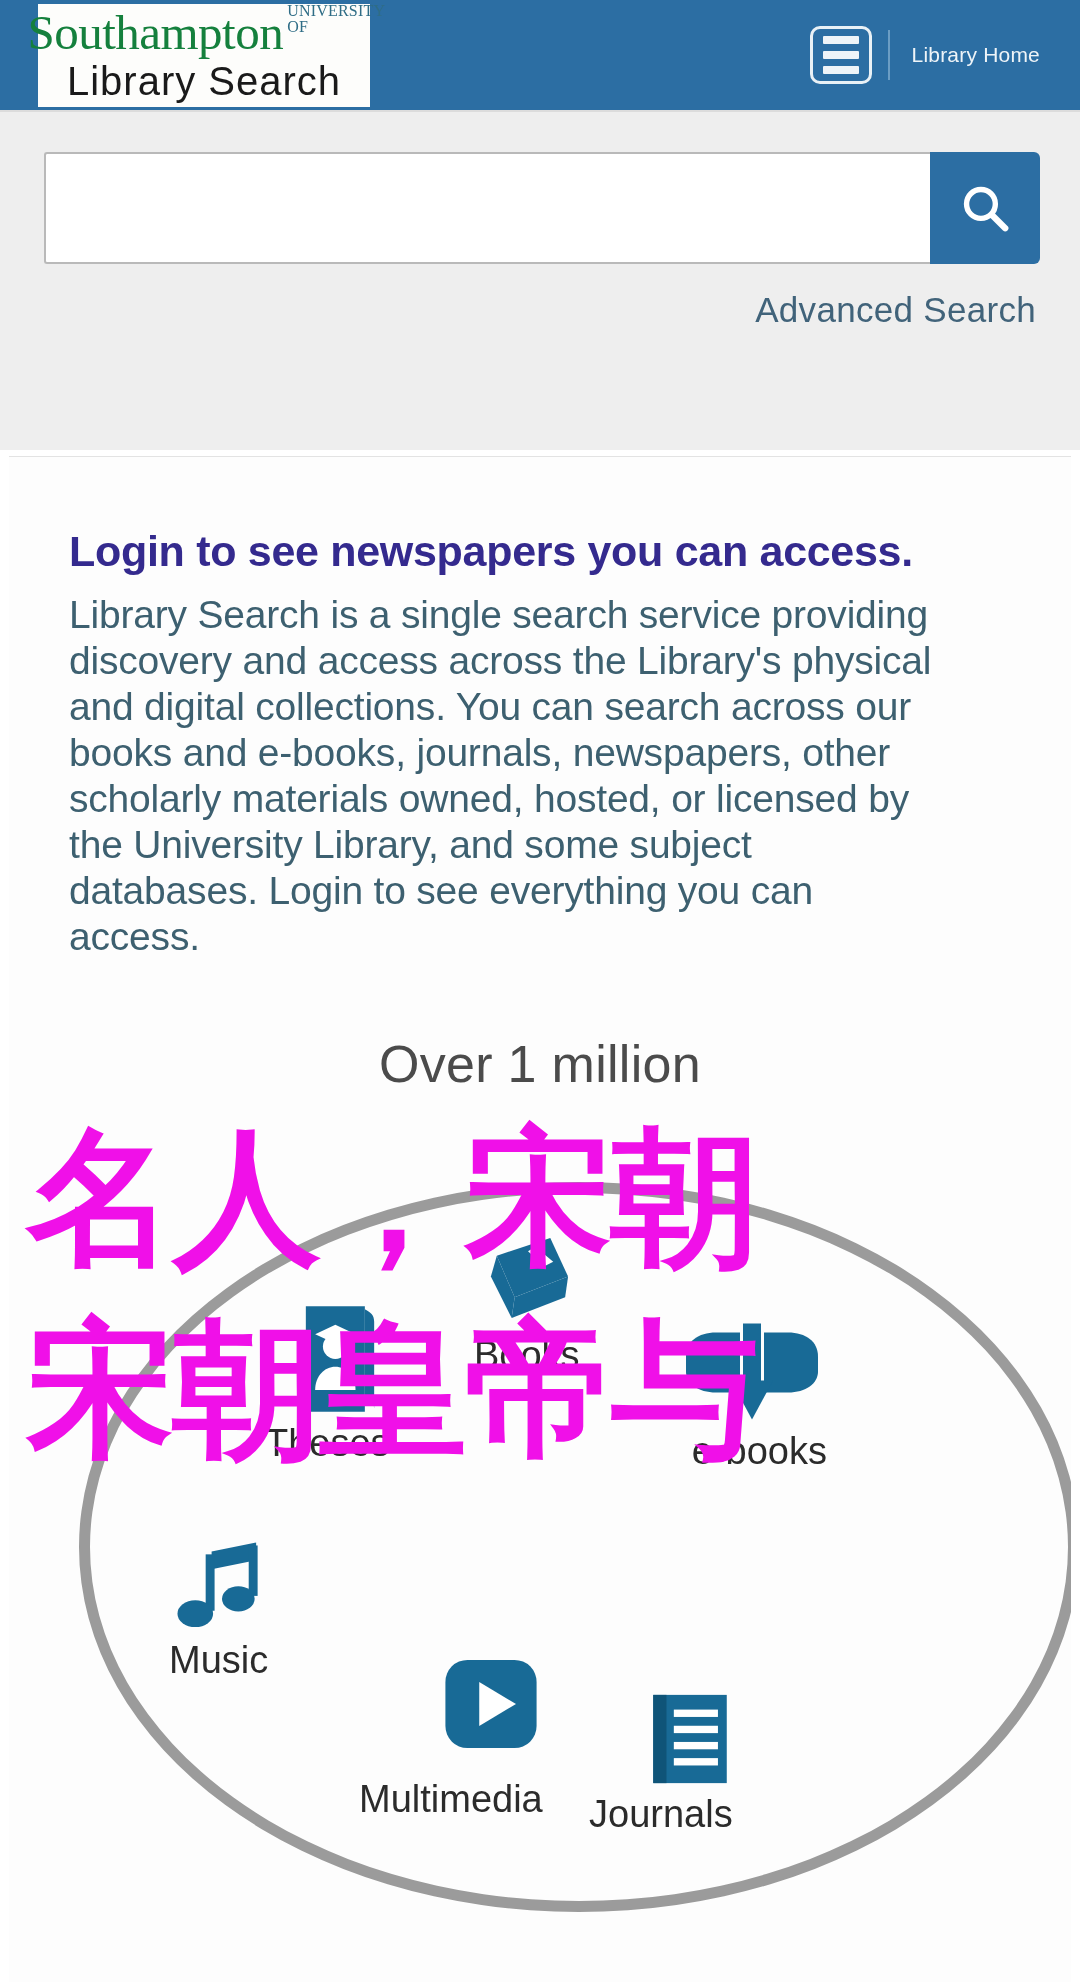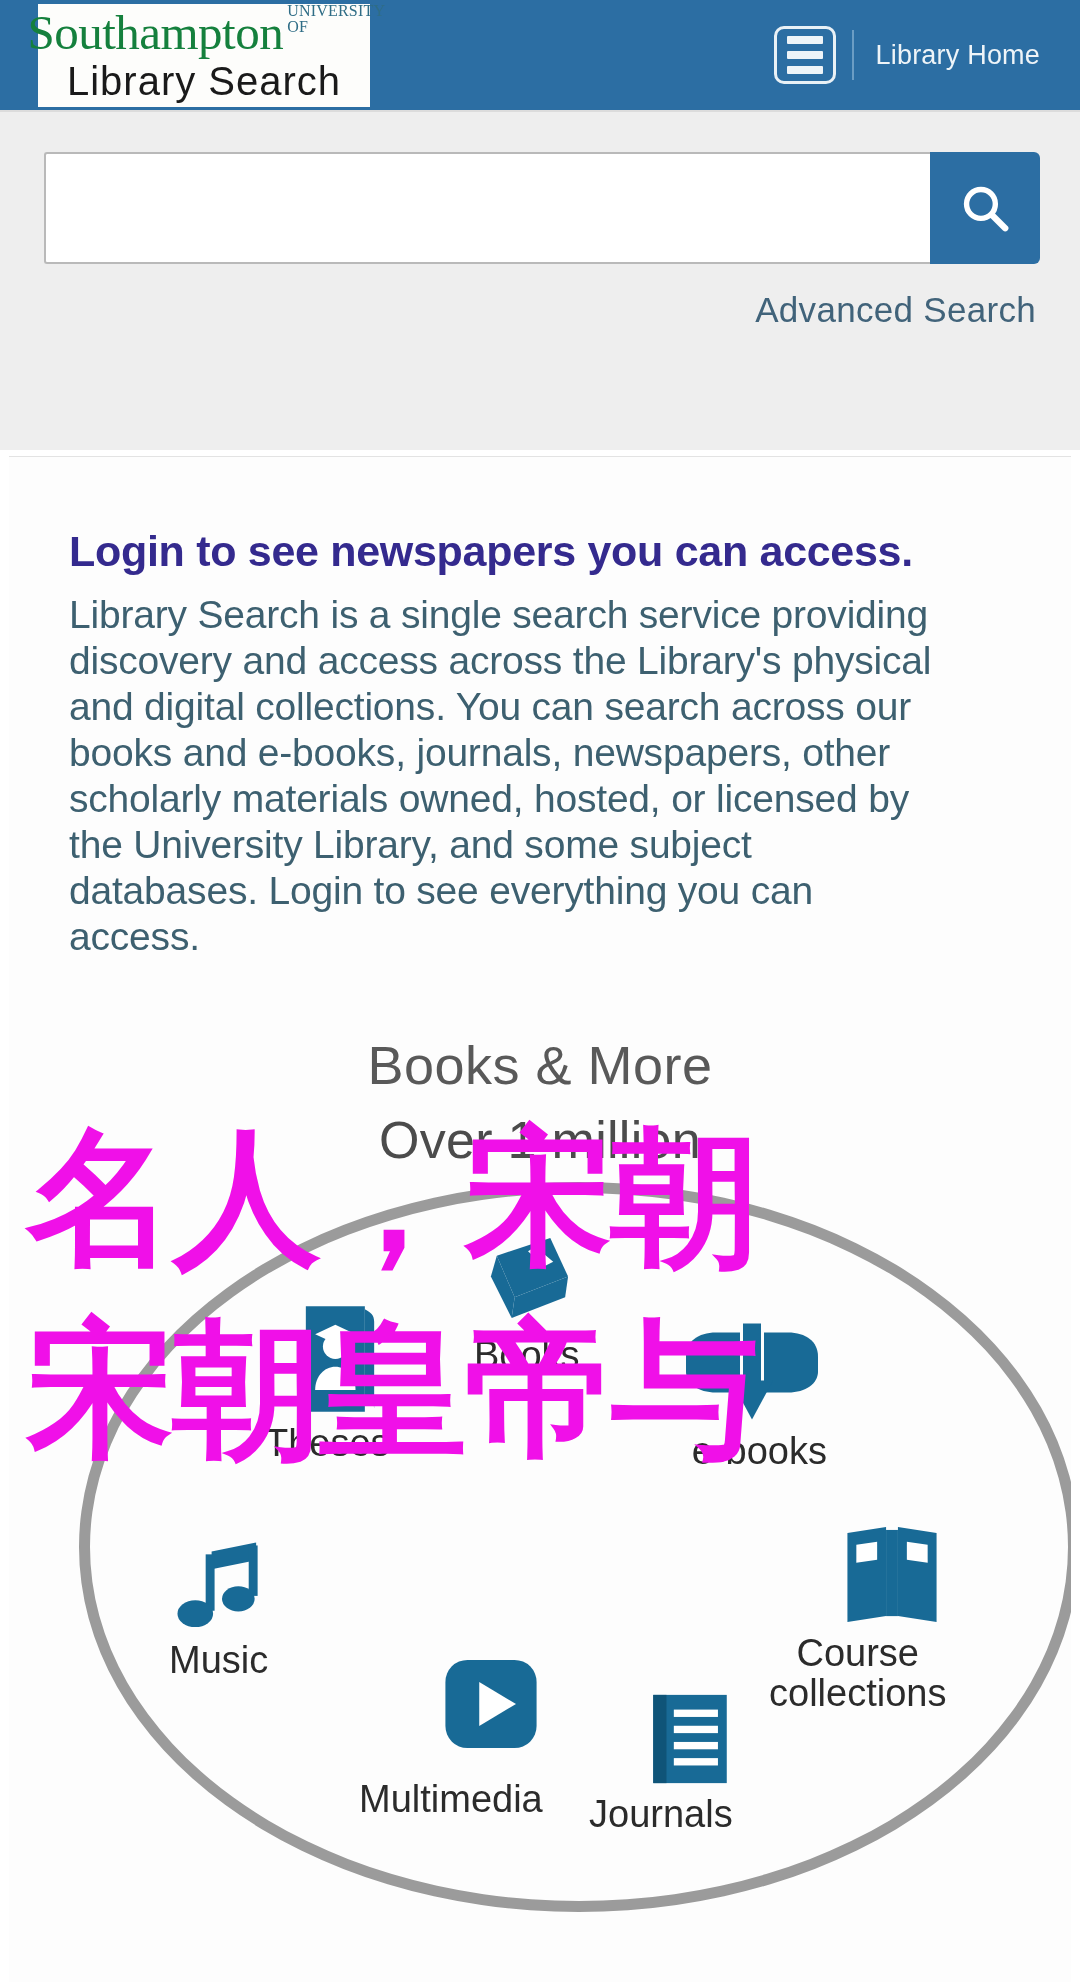--- a/index.html
+++ b/index.html
@@ -89,21 +89,21 @@
     border-radius: 1px;
   }
   .divider-v {
     width: 2px;
     height: 50px;
     background: #6b9dc4;
     margin: 0 22px 0 16px;
   }
   .lib-home {
     color: #eef4f8;
-    font-size: 27px;
+    font-size: 21px;
     letter-spacing: .2px;
     cursor: pointer;
   }
 
   
   .search-panel {
     width: 1080px;
     height: 340px;
     background: #eeeeee;
     border-top: 2px solid #dcdcdc;
@@ -287,21 +287,20 @@
 <div class="main-card">
   <div class="login-head">Login to see newspapers you can access.</div>
   <div class="blurb">Library Search is a single search service providing discovery and access across the Library's physical and digital collections. You can search across our books and e-books, journals, newspapers, other scholarly materials owned, hosted, or licensed by the University Library, and some subject databases. Login to see everything you can access.</div>
 
   <div class="overlay">
     <div>名人，宋朝</div>
     <div>宋朝皇帝与</div>
   </div>
 
   <div class="graphic">
-    <div class="bm-title">Books &amp; More</div>
     <div class="bm-sub">Over 1 million</div>
     <div class="oval"></div>
 
     <div class="node n-theses">
       <svg class="ico" width="100" height="118" viewBox="0 0 64 76">
         <path d="M10 4h38v68H10z" fill="#186a96"></path>
         <path d="M48 6c4 2 6 4 6 8v56c0-4-2-6-6-8z" fill="#186a96"></path>
         <ellipse cx="29" cy="30" rx="8" ry="8" fill="#ffffff"></ellipse>
         <path d="M16 58c0-9 6-15 13-15s13 6 13 15z" fill="#ffffff"></path>
         <path d="M16 22l13-6 13 6-13 6z" fill="#ffffff"></path>
@@ -333,31 +332,20 @@
       <svg class="ico" width="92" height="96" viewBox="0 0 62 64">
         <path d="M24 8 L54 2 L54 14 L24 20 Z" fill="#186a96"></path>
         <rect x="20" y="10" width="6" height="38" fill="#186a96"></rect>
         <rect x="49" y="4" width="6" height="34" fill="#186a96"></rect>
         <ellipse cx="13" cy="50" rx="12" ry="9" fill="#186a96"></ellipse>
         <ellipse cx="42" cy="40" rx="11" ry="8.5" fill="#186a96"></ellipse>
       </svg>
       <div class="node-label">Music</div>
     </div>
 
-    <div class="node n-course">
-      <svg class="ico" width="108" height="104" viewBox="0 0 72 70">
-        <path d="M6 6 L32 2 L32 62 L6 66 Z" fill="#186a96"></path>
-        <path d="M40 2 L66 6 L66 66 L40 62 Z" fill="#186a96"></path>
-        <rect x="32" y="4" width="8" height="58" fill="#186a96"></rect>
-        <path d="M12 14 L26 12 L26 24 L12 26 Z" fill="#ffffff"></path>
-        <path d="M46 12 L60 14 L60 26 L46 24 Z" fill="#ffffff"></path>
-      </svg>
-      <div class="node-label" style="white-space:pre-line">Course
-collections</div>
-    </div>
 
     <div class="node n-multi">
       <svg class="ico" width="104" height="100" viewBox="0 0 70 68">
         <rect x="4" y="4" width="62" height="60" rx="15" fill="#186a96"></rect>
         <path d="M27 19 L52 34 L27 49 Z" fill="#ffffff"></path>
       </svg>
       <div class="node-label">Multimedia</div>
     </div>
 
     <div class="node n-journals">

